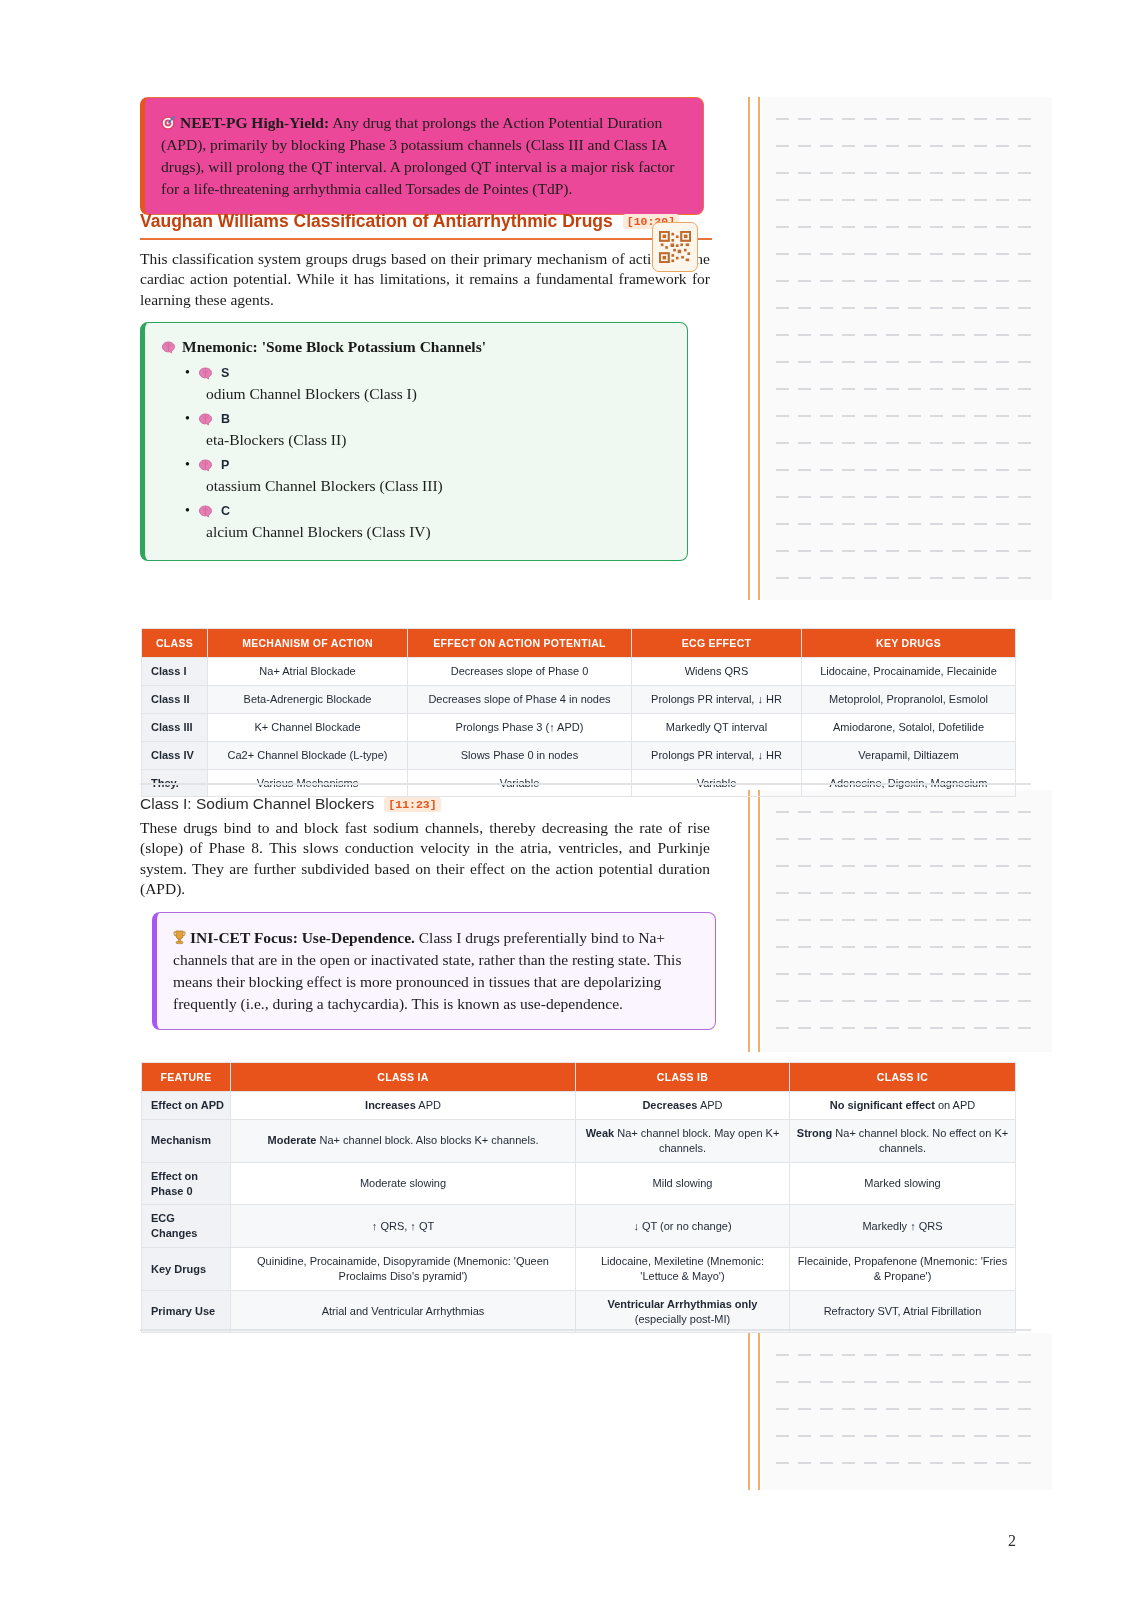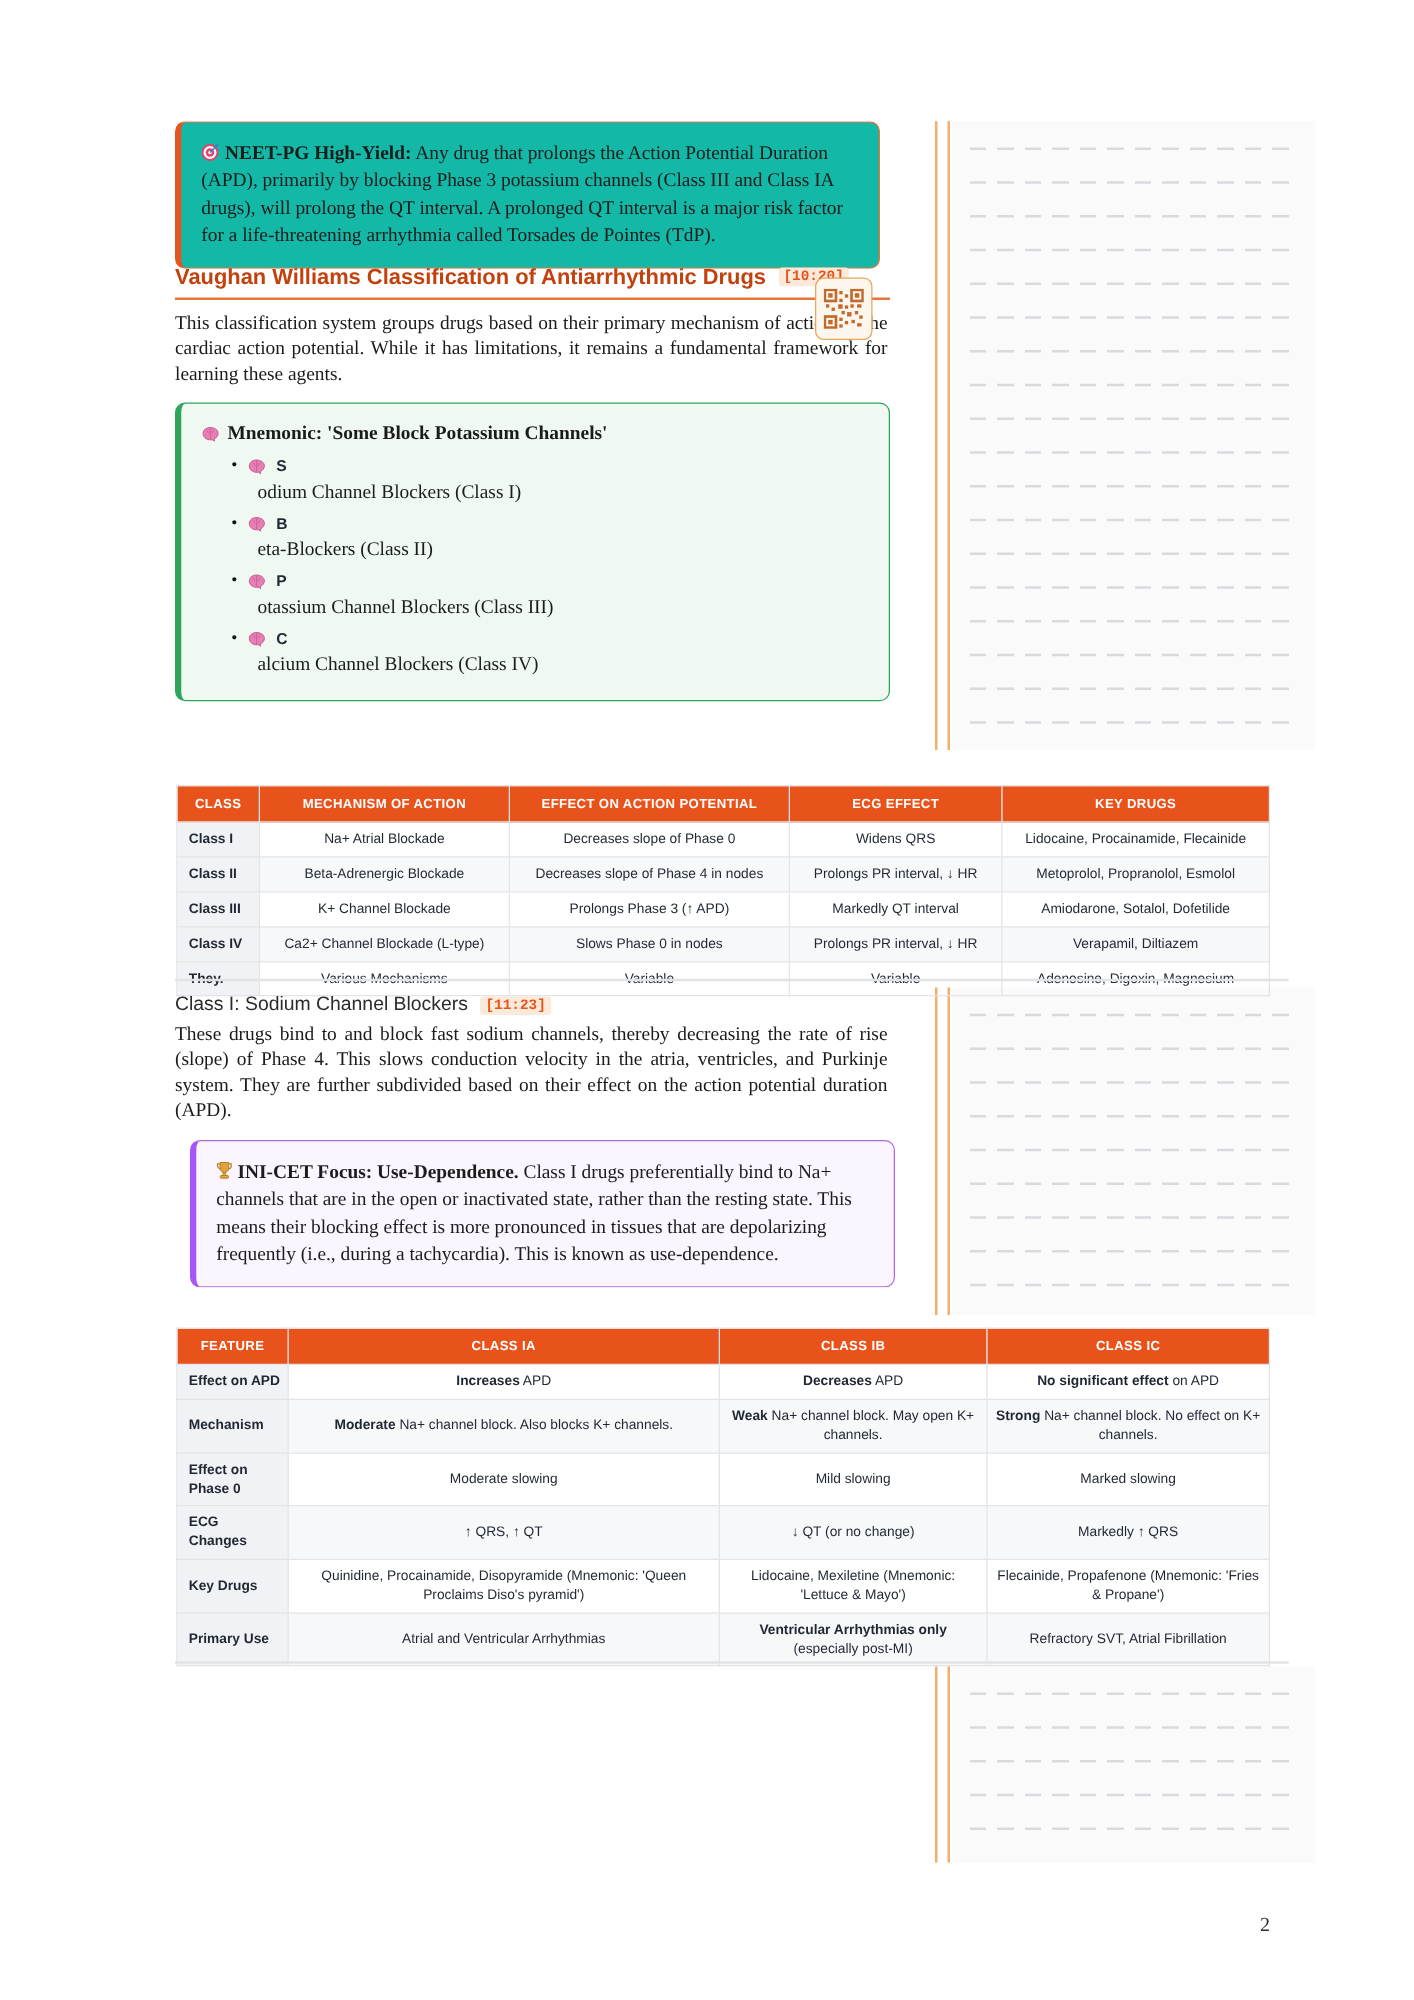--- a/index.html
+++ b/index.html
@@ -14,38 +14,38 @@
   .notes-panel{position:absolute;left:18px;right:0;top:0;bottom:0;background:#fafafb;}
   .note-line{position:absolute;left:14px;right:20px;height:2px;
              background:repeating-linear-gradient(90deg,#d9dade 0 13px,transparent 13px 22px);}
 
   
   .abs{position:absolute;}
   .para{width:570px;font-size:15.5px;line-height:1.32;text-align:justify;color:#1b1b1b;}
 
   .callout{width:526px;border-radius:8px;padding:14px 16px;font-size:15.5px;line-height:1.42;}
   .callout b{font-weight:bold;}
-  .callout-neet{background:#14b8a6;border:1.5px solid #e8743c;border-left:5px solid #e8541d;}
+  .callout-neet{background:#ec4899;border:1.5px solid #e8743c;border-left:5px solid #e8541d;}
   .callout-ini{background:#faf5fe;border:1.5px solid #b06ae0;border-left:5px solid #a855f7;margin-left:12px;}
 
   .h1-row{display:flex;align-items:center;gap:10px;}
   .h1{font-family:"Liberation Sans", sans-serif;font-weight:bold;font-size:17.5px;color:#c2410c;}
   .h2-row{display:flex;align-items:center;gap:10px;}
   .h2{font-family:"Liberation Sans", sans-serif;font-weight:normal;font-size:15.5px;color:#2b2b2b;}
   .tstamp{font-family:"Liberation Mono", monospace;font-weight:bold;font-size:11.5px;color:#e8541d;
           background:#fbe9d9;border-radius:3px;padding:1px 4px;cursor:pointer;}
   .hrule{height:2px;background:#e8743c;}
   .hr-light{height:2px;background:#e2e3e7;}
 
   .qr-box{width:44px;height:48px;background:#fdf6ec;border:1.5px solid #e8a75e;border-radius:7px;
           display:flex;align-items:center;justify-content:center;z-index:3;}
 
   
   .mnemo{width:526px;background:#eff9f2;border:1.5px solid #2fa45c;border-left:5px solid #2fa45c;
-         border-radius:8px;padding:15px 24px 10px 16px;}
+         border-radius:8px;padding:15px 0 10px 16px;}
   .mnemo-title{font-size:15.5px;font-weight:bold;color:#1b1b1b;display:flex;align-items:center;gap:6px;}
   .mnemo ul{list-style:none;margin:10px 0 0 0;padding:0 0 0 24px;}
   .mnemo li{margin-bottom:9px;}
   .mn-line1{display:flex;align-items:center;gap:8px;}
   .mn-dot{color:#111;font-size:14px;line-height:1;}
   .mn-letter{font-family:"Liberation Sans", sans-serif;font-weight:bold;font-size:12.5px;color:#1f2733;}
   .mn-rest{font-size:15.5px;margin:5px 0 0 21px;}
 
   
   .dtable{border-collapse:collapse;width:874px;table-layout:fixed;
@@ -274,21 +274,21 @@
           <td>Adenosine, Digoxin, Magnesium</td>
         </tr>
       </tbody>
     </table>
   <div class="abs hr-light" style="left:140px;top:783px;width:891px;"></div>
 
   <div class="abs h2-row" style="left:140px;top:795px;">
     <span class="h2">Class I: Sodium Channel Blockers</span>
     <span class="tstamp">[11:23]</span>
   </div>
-  <div class="abs para" style="left:140px;top:818px;">These drugs bind to and block fast sodium channels, thereby decreasing the rate of rise (slope) of Phase 4. This slows conduction velocity in the atria, ventricles, and Purkinje system. They are further subdivided based on their effect on the action potential duration (APD).</div>
+  <div class="abs para" style="left:140px;top:818px;">These drugs bind to and block fast sodium channels, thereby decreasing the rate of rise (slope) of Phase 8. This slows conduction velocity in the atria, ventricles, and Purkinje system. They are further subdivided based on their effect on the action potential duration (APD).</div>
 
   <div class="abs callout callout-ini" style="left:140px;top:912px;">
     <svg style="display:inline-block;vertical-align:-2px;margin-right:4px" width="13" height="15" viewBox="0 0 13 15">
       <path d="M3 1h7v4.5a3.5 3.5 0 0 1-7 0z" fill="#e0a33b" stroke="#b5802a" stroke-width="0.8"></path>
       <path d="M3 2H1v1.5A2.5 2.5 0 0 0 3.5 6M10 2h2v1.5A2.5 2.5 0 0 1 9.5 6" fill="none" stroke="#b5802a" stroke-width="1"></path>
       <rect x="5.4" y="9" width="2.2" height="2.4" fill="#e0a33b" stroke="#b5802a" stroke-width="0.6"></rect>
       <rect x="3.2" y="11.4" width="6.6" height="2.2" rx="0.6" fill="#e0a33b" stroke="#b5802a" stroke-width="0.7"></rect>
     </svg><b>INI-CET Focus: Use-Dependence.</b><span> Class I drugs preferentially bind to Na+ channels that are in the open or inactivated state, rather than the resting state. This means their blocking effect is more pronounced in tissues that are depolarizing frequently (i.e., during a tachycardia). This is known as use-dependence.</span>
   </div>
 

